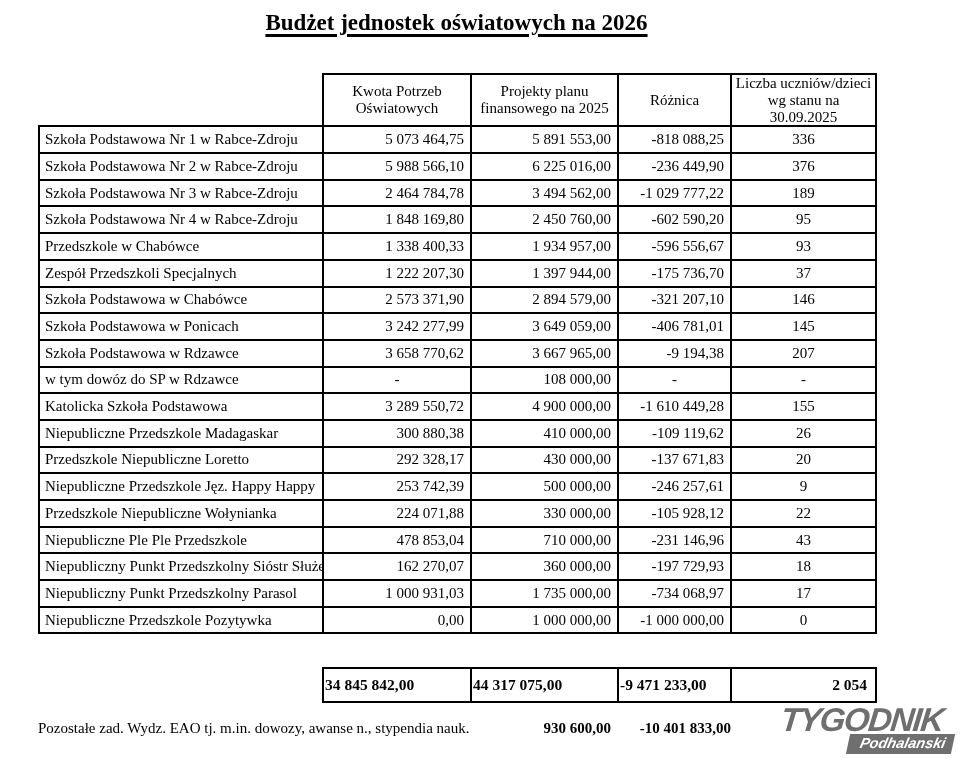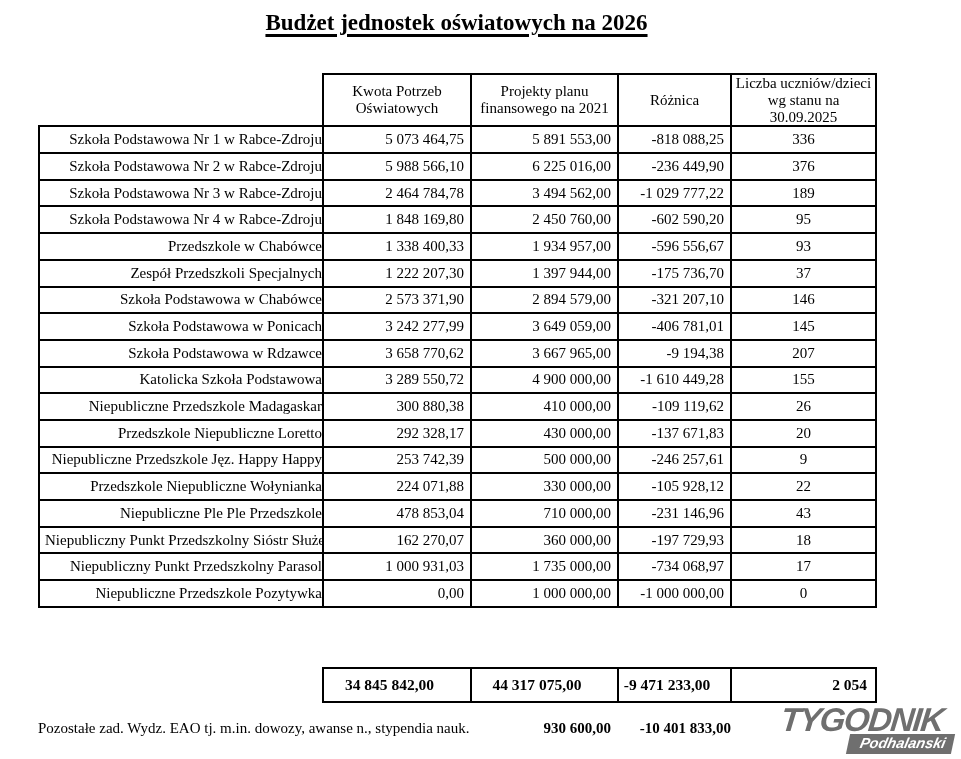--- a/index.html
+++ b/index.html
@@ -29,36 +29,36 @@
 
   table.budget th, table.budget td {
     border:2px solid #000; font-size:15px; background:#fff;
   }
   table.budget thead th {
     height:48px; font-weight:normal; line-height:1.12; padding:0 2px;
     text-align:center; vertical-align:middle;
   }
   table.budget th.empty-corner { border:none; }
   table.budget tbody td { height:24.7px; padding:0; vertical-align:middle; }
-  td.label { text-align:right; padding-left:5px !important; white-space:nowrap; overflow:hidden; }
+  td.label { text-align:left; padding-left:5px !important; white-space:nowrap; overflow:hidden; }
   td.num   { text-align:right; padding-right:6px !important; white-space:nowrap; }
   td.count { text-align:center; }
   td.dash  { text-align:center; padding-right:0 !important; }
 
   table.totals {
     position:absolute; top:667px; left:322px; width:553px;
     border-collapse:collapse; table-layout:fixed;
   }
   table.totals col.t0 { width:148px; }
   table.totals col.t1 { width:147px; }
   table.totals col.t2 { width:113px; }
   table.totals col.t3 { width:145px; }
   table.totals td {
     border:2px solid #000; height:30px; font-size:15.5px; font-weight:bold;
-    text-align:center; padding-right:16px; white-space:nowrap; vertical-align:middle;
+    text-align:left; padding-right:16px; white-space:nowrap; vertical-align:middle;
   }
   table.totals td.count { text-align:right; padding-right:8px; }
 
   .footer { position:absolute; top:720px; left:0; width:961px; height:22px; font-size:15px; }
   .footer .note { position:absolute; left:38px; top:0; white-space:nowrap; }
   .footer .fv1 { position:absolute; right:350px; top:0; font-weight:bold; white-space:nowrap;text-align:right; }
   .footer .fv2 { position:absolute; right:230px; top:0; font-weight:bold; white-space:nowrap; }
 
   .logo { position:absolute; right:2px; top:701px; width:194px; height:56px; }
   .logo-top {
@@ -86,21 +86,21 @@
       <col class="c0">
         <col class="c1">
         <col class="c2">
         <col class="c3">
         <col class="c4">
     </colgroup>
     <thead>
       <tr>
         <th class="empty-corner"></th>
         <th>Kwota Potrzeb Oświatowych</th>
-        <th>Projekty planu finansowego na 2021</th>
+        <th>Projekty planu finansowego na 2025</th>
         <th>Różnica</th>
         <th>Liczba uczniów/dzieci wg stanu na 30.09.2025</th>
       </tr>
     </thead>
     <tbody id="rows">
         <tr>
           <td class="label">Szkoła Podstawowa Nr 1 w Rabce-Zdroju</td>
           <td class="num">5 073 464,75</td>
           <td class="num">5 891 553,00</td>
           <td class="num">-818 088,25</td>
@@ -154,20 +154,27 @@
           <td class="num">3 649 059,00</td>
           <td class="num">-406 781,01</td>
           <td class="count">145</td>
         </tr>
         <tr>
           <td class="label">Szkoła Podstawowa w Rdzawce</td>
           <td class="num">3 658 770,62</td>
           <td class="num">3 667 965,00</td>
           <td class="num">-9 194,38</td>
           <td class="count">207</td>
+        </tr>
+        <tr>
+          <td class="label">w tym dowóz do SP w Rdzawce</td>
+          <td class="num dash">-</td>
+          <td class="num">108 000,00</td>
+          <td class="num dash">-</td>
+          <td class="count dash">-</td>
         </tr>
         <tr>
           <td class="label">Katolicka Szkoła Podstawowa</td>
           <td class="num">3 289 550,72</td>
           <td class="num">4 900 000,00</td>
           <td class="num">-1 610 449,28</td>
           <td class="count">155</td>
         </tr>
         <tr>
           <td class="label">Niepubliczne Przedszkole Madagaskar</td>

